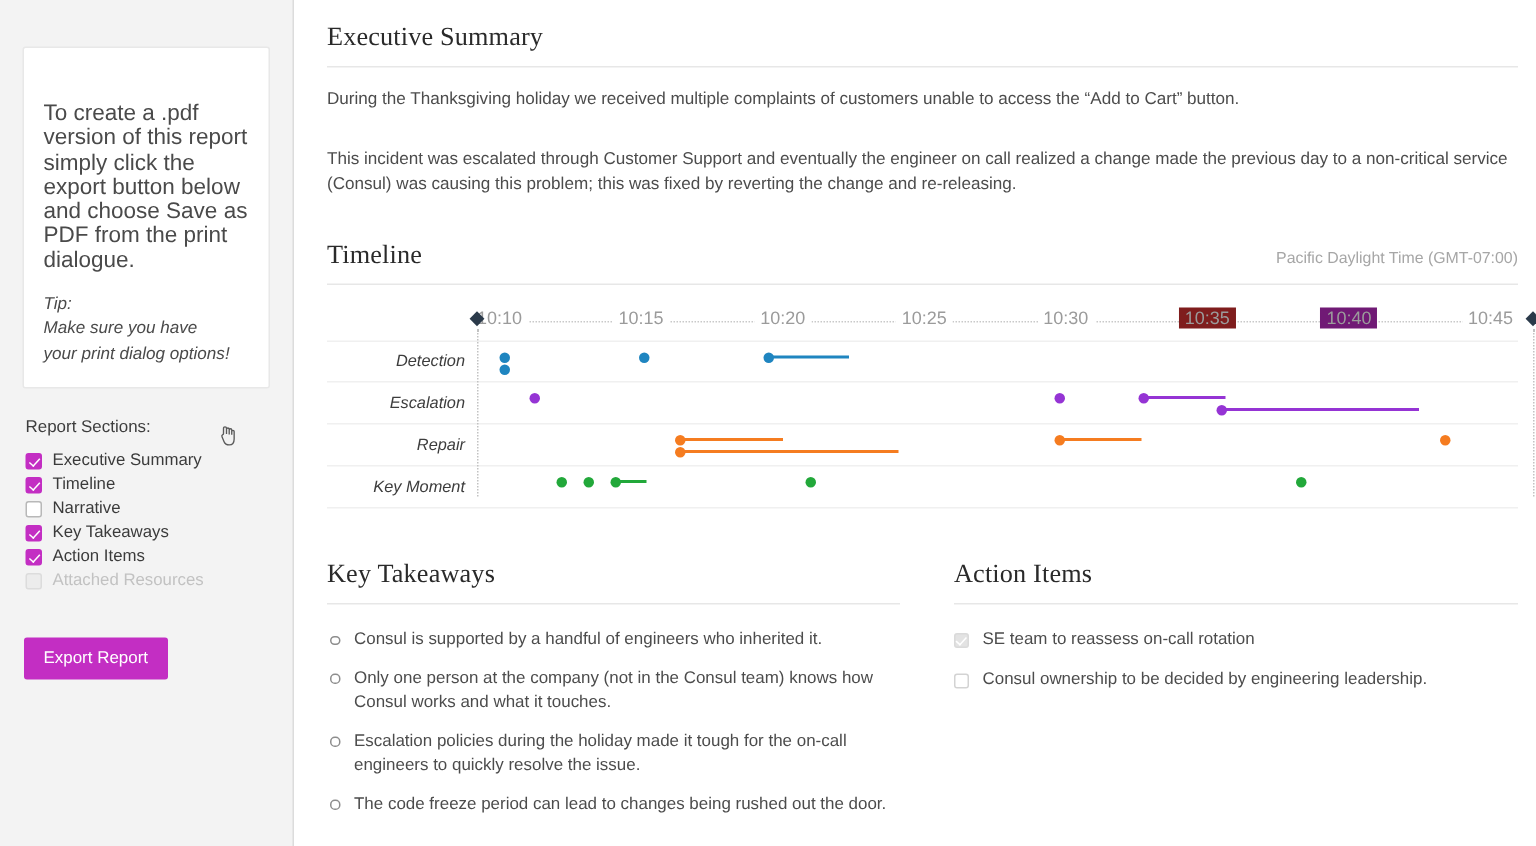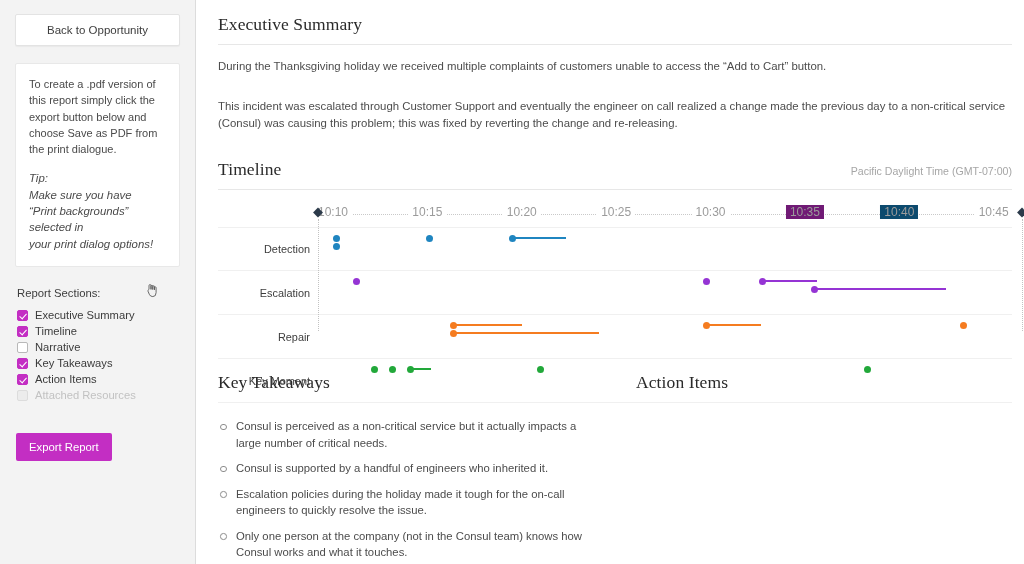--- a/index.html
+++ b/index.html
@@ -35,23 +35,24 @@
     box-shadow: 0 1px 1px rgba(0,0,0,0.04);
   }
   .info-card {
     width: 165px; margin: 17px auto 0 auto;
     background: #ffffff;
     border: 1px solid #e8e8e8;
     border-radius: 2px;
     padding: 12px 13px 14px 13px;
   }
   .info-card p {
-    font-size: 11px;
+    font-size: 15px;
     line-height: 16.3px;
     color: #4a4a4a;
+    margin-top: 24px;
   }
   .info-card .tip-block {
     margin-top: 13px;
     font-style: italic;
     font-size: 11.4px;
     line-height: 16.3px;
     color: #4a4a4a;
   }
   .sections-label {
     margin: 20px 0 0 17px;
@@ -153,22 +154,23 @@
   }
   .diamond {
     position: absolute; top: 4px;
     width: 7px; height: 7px;
     background: #2b3a4a;
     transform: translateX(-50%) rotate(45deg);
   }
   .tl-body { position: relative; }
   .tl-row {
     position: relative;
-    height: 44px;
+    height: 28px;
     border-bottom: 1px solid #f0f0f0;
+    font-style: italic;
   }
   .tl-row:first-child { border-top: 1px solid #f0f0f0; }
   .tl-row-label {
     position: absolute; left: 0; top: 50%;
     transform: translateY(-50%);
     font-size: 10.9px; color: #3d3d3d;
     width: 92px; text-align: right;
   }
   .vline {
     position: absolute; top: 12px; bottom: 0;
@@ -238,28 +240,26 @@
   .ai-cb.unchecked { background: #ffffff; border: 1px solid #d3d3d3; }
   .ai-label { font-size: 11.3px; color: #4c4c4c; line-height: 15px; }
 </style>
 </head>
 <body>
 
 <div id="app">
 
   <aside id="sidebar">
 
-    <button class="back-btn">Back to Opportunity</button>
 
     <div class="info-card">
       <p>To create a .pdf version of this report simply click the export button below and choose Save as PDF from the print dialogue.</p>
       <div class="tip-block">
         <div>Tip:</div>
         <div>Make sure you have</div>
-        <div>“Print backgrounds” selected in</div>
         <div>your print dialog options!</div>
       </div>
     </div>
 
     <div class="sections-label">Report Sections:</div>
 
     <div class="sec-list" id="sec-list">
         <div class="sec-row">
           <span class="cb checked"></span>
           <span class="sec-label">Executive Summary</span>
@@ -312,22 +312,22 @@
       </div>
 
       <div class="timeline">
         <div class="tl-axis" id="tl-axis">
             <div class="tl-dotrow" style="left: calc(0% + 100px); right: 0px;"></div>
             <div class="tl-tick-label" style="left: calc(0% + 115px); background: rgb(255, 255, 255); padding: 0px 4px;">10:10</div>
             <div class="tl-tick-label" style="left: calc(13.6% + 101.4px); background: rgb(255, 255, 255); padding: 0px 4px;">10:15</div>
             <div class="tl-tick-label" style="left: calc(27.2% + 87.8px); background: rgb(255, 255, 255); padding: 0px 4px;">10:20</div>
             <div class="tl-tick-label" style="left: calc(40.8% + 74.2px); background: rgb(255, 255, 255); padding: 0px 4px;">10:25</div>
             <div class="tl-tick-label" style="left: calc(54.4% + 60.6px); background: rgb(255, 255, 255); padding: 0px 4px;">10:30</div>
-            <div class="tl-tick-label" style="left: calc(68% + 47px); background: #701a75; padding: 0px 4px;">10:35</div>
-            <div class="tl-tick-label" style="left: calc(81.6% + 33.4px); background: #0c4a6e; padding: 0px 4px;">10:40</div>
+            <div class="tl-tick-label" style="left: calc(68% + 47px); background: #7f1d1d; padding: 0px 4px;">10:35</div>
+            <div class="tl-tick-label" style="left: calc(81.6% + 33.4px); background: #701a75; padding: 0px 4px;">10:40</div>
             <div class="tl-tick-label" style="left: calc(95.2% + 19.8px); background: rgb(255, 255, 255); padding: 0px 4px;">10:45</div>
             <div class="diamond" style="left: calc(0% + 100px);"></div>
             <div class="diamond" style="left: calc(101.5% - 1.5px);"></div>
           </div>
         <div class="tl-body" id="tl-body">
             <div class="tl-row">
               <div class="tl-row-label">Detection</div>
               <div class="ev" style="left: calc(2.1% + 97.9px); top: 6.5px;">
                 <span class="dot" style="background: rgb(31, 133, 192);"></span>
               </div>
@@ -402,29 +402,38 @@
         </div>
     </section>
 
     <div class="bottom">
 
       <div class="col-left">
         <div class="sec-head">
           <span class="sec-title">Key Takeaways</span>
         </div>
         <ul class="bullets" id="kt-list">
-            <li>Consul is perceived as a non-critical service but it actually impacts a large number of critical needs.</li>
             <li>Consul is supported by a handful of engineers who inherited it.</li>
+            <li>Only one person at the company (not in the Consul team) knows how Consul works and what it touches.</li>
             <li>Escalation policies during the holiday made it tough for the on-call engineers to quickly resolve the issue.</li>
-            <li>Only one person at the company (not in the Consul team) knows how Consul works and what it touches.</li>
             <li>The code freeze period can lead to changes being rushed out the door.</li>
           </ul>
       </div>
 
       <div class="col-right">
         <div class="sec-head">
           <span class="sec-title">Action Items</span>
         </div>
+        <div class="ai-list" id="ai-list">
+            <div class="ai-row">
+              <span class="ai-cb checked"></span>
+              <span class="ai-label">SE team to reassess on-call rotation</span>
+            </div>
+            <div class="ai-row">
+              <span class="ai-cb unchecked"></span>
+              <span class="ai-label">Consul ownership to be decided by engineering leadership.</span>
+            </div>
+          </div>
       </div>
 
     </div>
   </main>
 </div>
 
 </body></html>

